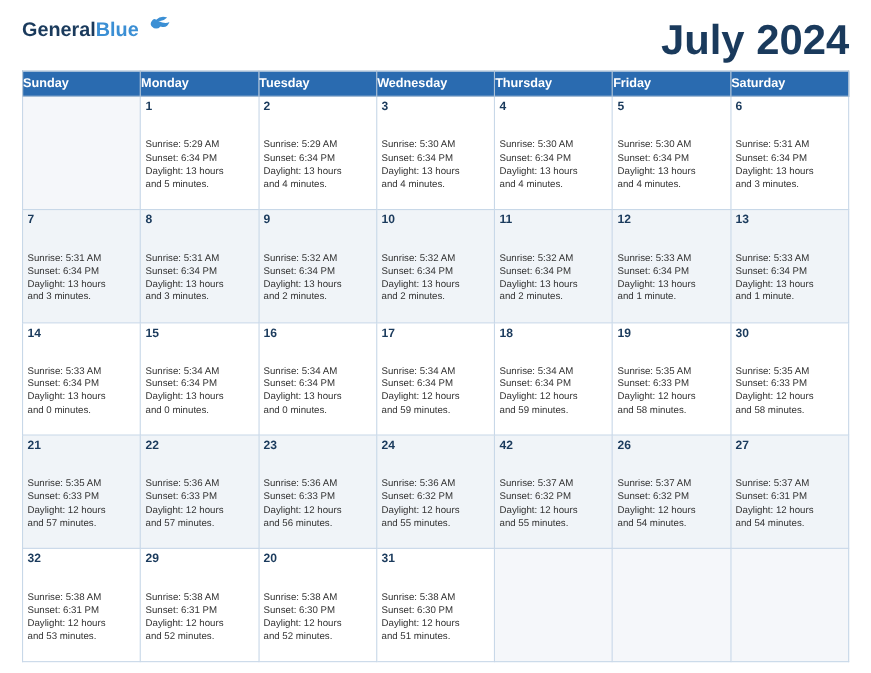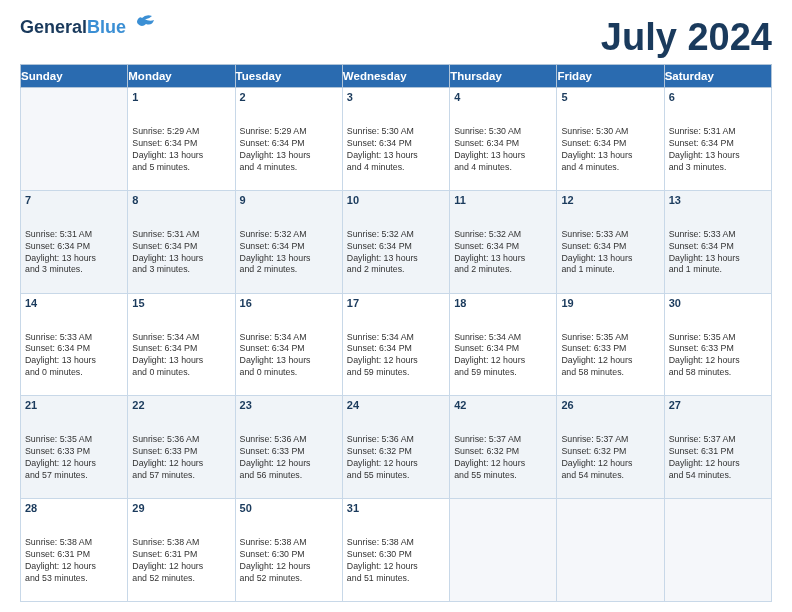--- a/index.html
+++ b/index.html
@@ -320,35 +320,35 @@
           <td>
             <span class="day-num">27</span>
             <div class="day-info" style="white-space: pre-line;">Sunrise: 5:37 AM
 Sunset: 6:31 PM
 Daylight: 12 hours
 and 54 minutes.</div>
           </td>
         </tr>
         <tr>
           <td>
-            <span class="day-num">28</span>
+            <span class="day-num">32</span>
             <div class="day-info" style="white-space: pre-line;">Sunrise: 5:38 AM
 Sunset: 6:31 PM
 Daylight: 12 hours
 and 53 minutes.</div>
           </td>
           <td>
             <span class="day-num">29</span>
             <div class="day-info" style="white-space: pre-line;">Sunrise: 5:38 AM
 Sunset: 6:31 PM
 Daylight: 12 hours
 and 52 minutes.</div>
           </td>
           <td>
-            <span class="day-num">50</span>
+            <span class="day-num">20</span>
             <div class="day-info" style="white-space: pre-line;">Sunrise: 5:38 AM
 Sunset: 6:30 PM
 Daylight: 12 hours
 and 52 minutes.</div>
           </td>
           <td>
             <span class="day-num">31</span>
             <div class="day-info" style="white-space: pre-line;">Sunrise: 5:38 AM
 Sunset: 6:30 PM
 Daylight: 12 hours

